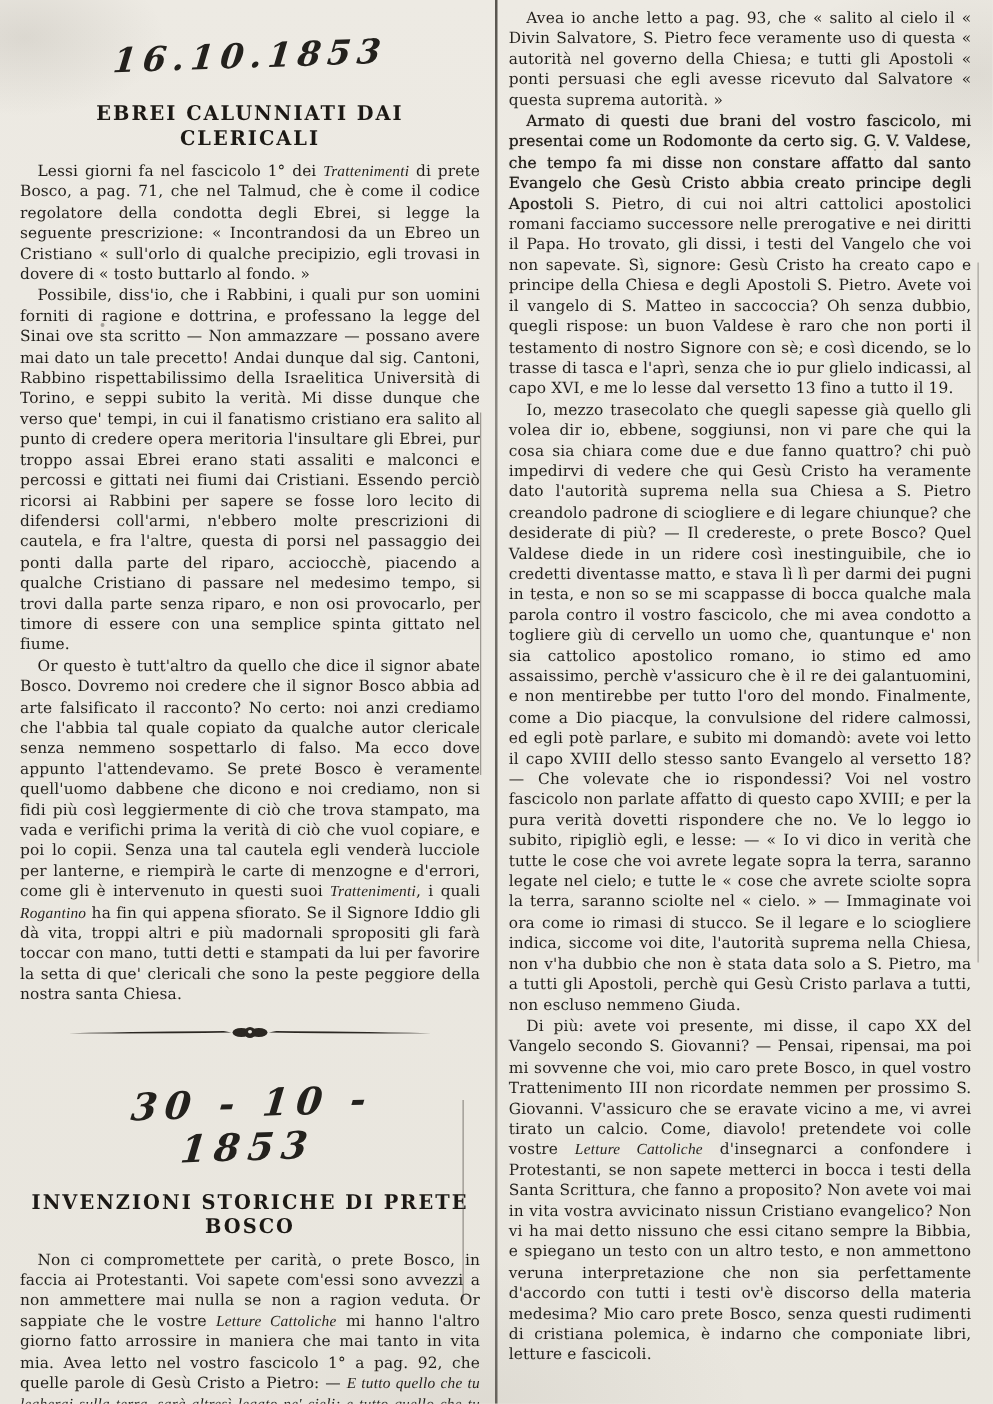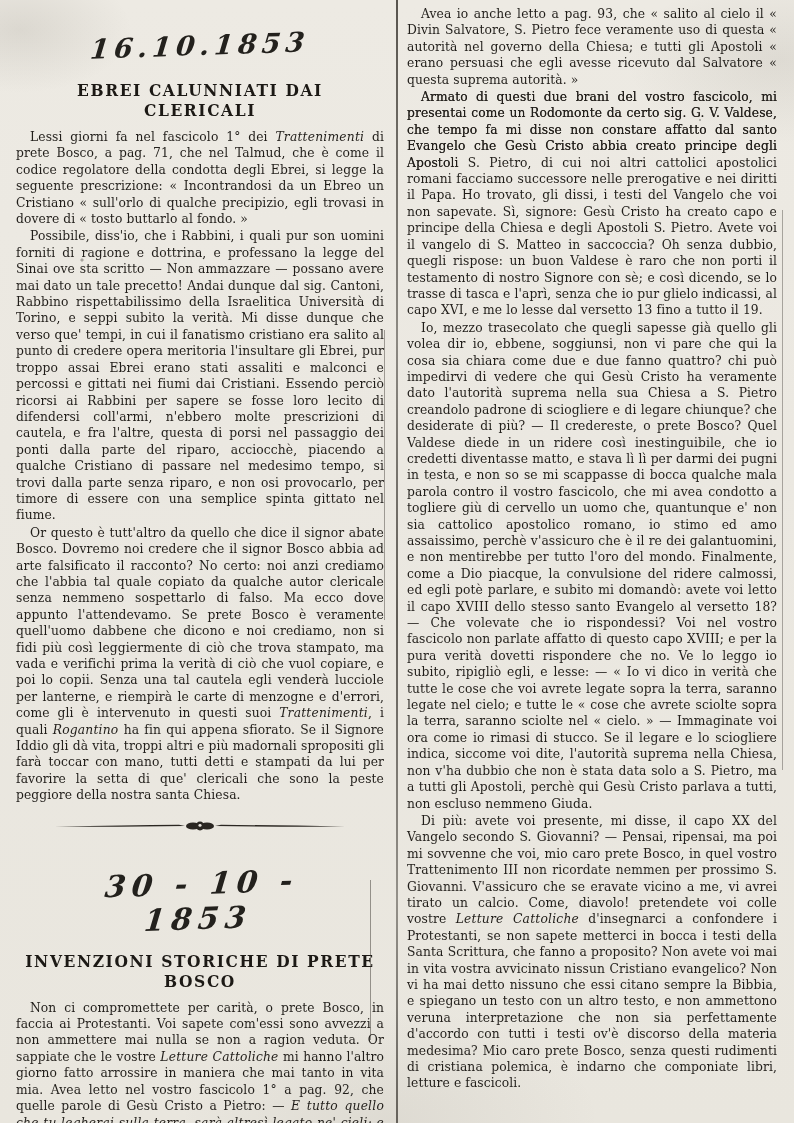--- a/index.html
+++ b/index.html
@@ -63,21 +63,21 @@
     transform:scaleY(1.05);
   }
   .article-title-2{margin-top:16px;}
   .body-text p{
     margin:0;padding:0 2px;
     font-size:12.3px;line-height:16.4px;
     text-align:justify;text-indent:14px;
     letter-spacing:.1px;
   }
   .body-text p + p{margin-top:1px;}
-  .body-text i{letter-spacing:.2px;}
+  .body-text i{letter-spacing:.2px;font-family:Liberation Serif, serif;}
   .heavy{font-weight:400;text-shadow:0 0 .6px rgba(25,20,15,.8);}
   .section-divider{
     display:block;margin:16px auto 0 auto;
   }
 </style>
 </head>
 <body>
 
 <div class="page">
 
@@ -106,19 +106,19 @@
     <p>Non ci compromettete per carità, o prete Bosco, in faccia ai Protestanti. Voi sapete com'essi sono avvezzi a non ammettere mai nulla se non a ragion veduta. Or sappiate che le vostre <i>Letture Cattoliche</i> mi hanno l'altro giorno fatto arrossire in maniera che mai tanto in vita mia. Avea letto nel vostro fascicolo 1° a pag. 92, che quelle parole di Gesù Cristo a Pietro: — <i>E tutto quello che tu legherai sulla terra, sarà altresì legato ne' cieli; e tutto quello che tu scioglierai sulla terra, similmente sarà sciolto ne' cieli</i> — « indicano manifestamente l'autorità suprema nella Chiesa « data a Pietro, l'autorità di obbligare la coscienza degli « uomini con decreti e con leggi in ordine al loro bene</p>
 
   </div>
 
   <div class="col-divider"></div>
   <div class="frame-mark-left"></div>
   <div class="frame-mark-title2"></div>
   <div class="edge-rule-right"></div>
 
   <div class="col col-right body-text">
-    <p>Avea io anche letto a pag. 93, che « salito al cielo il « Divin Salvatore, S. Pietro fece veramente uso di questa « autorità nel governo della Chiesa; e tutti gli Apostoli « erano persuasi che egli avesse ricevuto dal Salvatore « questa suprema autorità. »</p>
+    <p>Avea io anche letto a pag. 93, che « salito al cielo il « Divin Salvatore, S. Pietro fece veramente uso di questa « autorità nel governo della Chiesa; e tutti gli Apostoli « ponti persuasi che egli avesse ricevuto dal Salvatore « questa suprema autorità. »</p>
     <p><span class="heavy">Armato di questi due brani del vostro fascicolo, mi presentai come un Rodomonte da certo sig. G. V. Valdese, che tempo fa mi disse non constare affatto dal santo Evangelo che Gesù Cristo abbia creato principe degli Apostoli</span> S. Pietro, di cui noi altri cattolici apostolici romani facciamo successore nelle prerogative e nei diritti il Papa. Ho trovato, gli dissi, i testi del Vangelo che voi non sapevate. Sì, signore: Gesù Cristo ha creato capo e principe della Chiesa e degli Apostoli S. Pietro. Avete voi il vangelo di S. Matteo in saccoccia? Oh senza dubbio, quegli rispose: un buon Valdese è raro che non porti il testamento di nostro Signore con sè; e così dicendo, se lo trasse di tasca e l'aprì, senza che io pur glielo indicassi, al capo XVI, e me lo lesse dal versetto 13 fino a tutto il 19.</p>
     <p>Io, mezzo trasecolato che quegli sapesse già quello gli volea dir io, ebbene, soggiunsi, non vi pare che qui la cosa sia chiara come due e due fanno quattro? chi può impedirvi di vedere che qui Gesù Cristo ha veramente dato l'autorità suprema nella sua Chiesa a S. Pietro creandolo padrone di sciogliere e di legare chiunque? che desiderate di più? — Il credereste, o prete Bosco? Quel Valdese diede in un ridere così inestinguibile, che io credetti diventasse matto, e stava lì lì per darmi dei pugni in testa, e non so se mi scappasse di bocca qualche mala parola contro il vostro fascicolo, che mi avea condotto a togliere giù di cervello un uomo che, quantunque e' non sia cattolico apostolico romano, io stimo ed amo assaissimo, perchè v'assicuro che è il re dei galantuomini, e non mentirebbe per tutto l'oro del mondo. Finalmente, come a Dio piacque, la convulsione del ridere calmossi, ed egli potè parlare, e subito mi domandò: avete voi letto il capo XVIII dello stesso santo Evangelo al versetto 18? — Che volevate che io rispondessi? Voi nel vostro fascicolo non parlate affatto di questo capo XVIII; e per la pura verità dovetti rispondere che no. Ve lo leggo io subito, ripigliò egli, e lesse: — « Io vi dico in verità che tutte le cose che voi avrete legate sopra la terra, saranno legate nel cielo; e tutte le « cose che avrete sciolte sopra la terra, saranno sciolte nel « cielo. » — Immaginate voi ora come io rimasi di stucco. Se il legare e lo sciogliere indica, siccome voi dite, l'autorità suprema nella Chiesa, non v'ha dubbio che non è stata data solo a S. Pietro, ma a tutti gli Apostoli, perchè qui Gesù Cristo parlava a tutti, non escluso nemmeno Giuda.</p>
     <p>Di più: avete voi presente, mi disse, il capo XX del Vangelo secondo S. Giovanni? — Pensai, ripensai, ma poi mi sovvenne che voi, mio caro prete Bosco, in quel vostro Trattenimento III non ricordate nemmen per prossimo S. Giovanni. V'assicuro che se eravate vicino a me, vi avrei tirato un calcio. Come, diavolo! pretendete voi colle vostre <i>Letture Cattoliche</i> d'insegnarci a confondere i Protestanti, se non sapete metterci in bocca i testi della Santa Scrittura, che fanno a proposito? Non avete voi mai in vita vostra avvicinato nissun Cristiano evangelico? Non vi ha mai detto nissuno che essi citano sempre la Bibbia, e spiegano un testo con un altro testo, e non ammettono veruna interpretazione che non sia perfettamente d'accordo con tutti i testi ov'è discorso della materia medesima? Mio caro prete Bosco, senza questi rudimenti di cristiana polemica, è indarno che componiate libri, letture e fascicoli.</p>
   </div>
 
 </div>
 
 </body></html>

